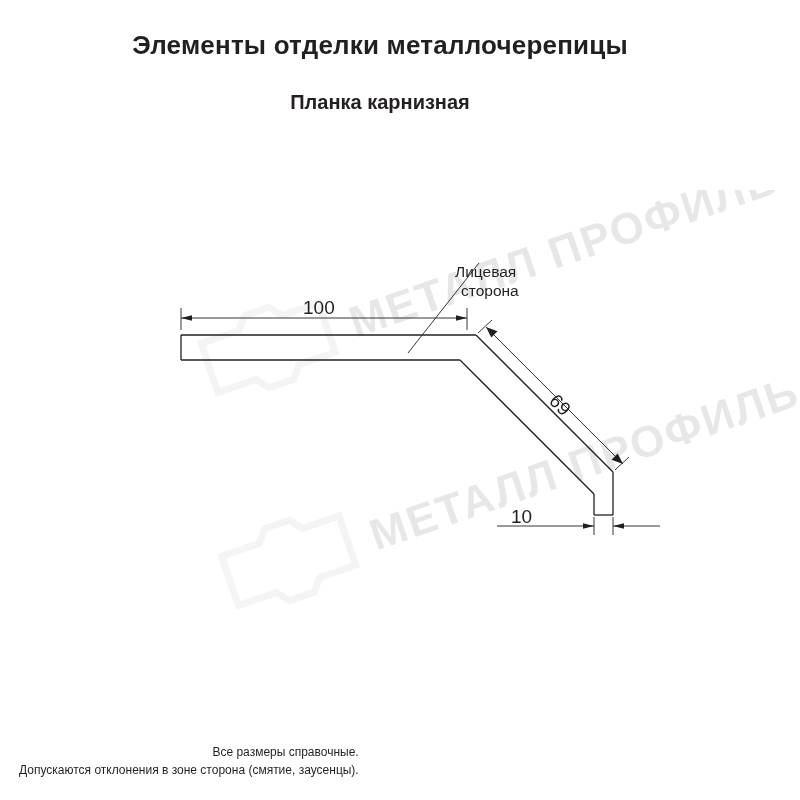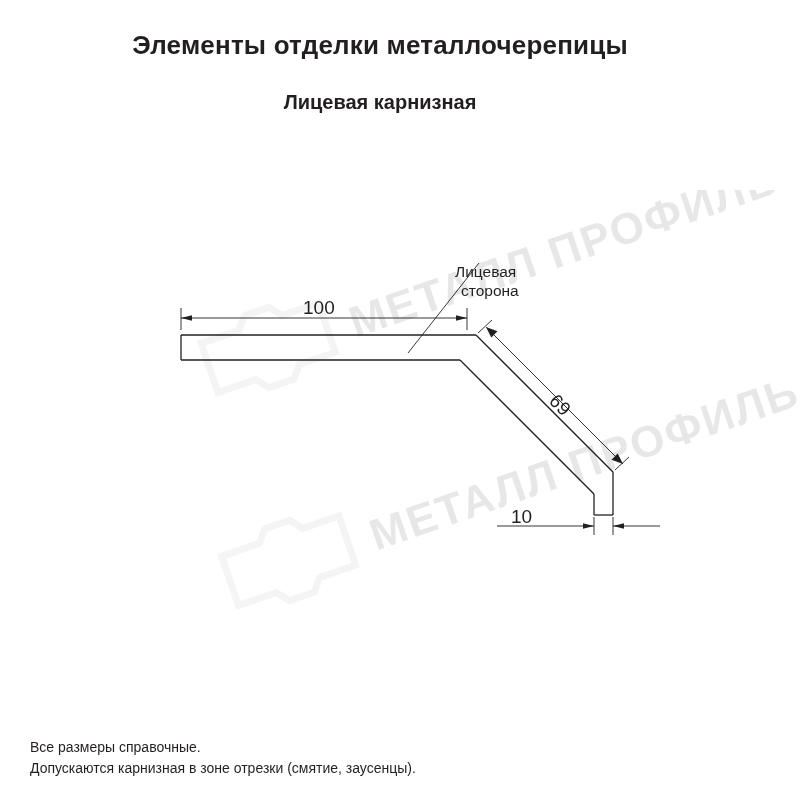--- a/index.html
+++ b/index.html
@@ -54,43 +54,44 @@
   .watermark {
     position: absolute;
     top: 190px;
     left: 0;
     width: 800px;
     height: 420px;
     pointer-events: none;
   }
   .footer {
     position: absolute;
-    left: 30px;
+    left: 19px;
     bottom: 20px;
-    font-size: 14px;
+    font-size: 12px;
     line-height: 1.55;
     color: #231f20;
+    text-align: right;
   }
   .footer div {
     white-space: nowrap;
   }
   svg { display: block; }
   text {
     font-family: "Liberation Sans", sans-serif;
     fill: #231f20;
   }
 </style>
 </head>
 <body>
 
 <div class="page">
 
   <div class="title-block">
     <div class="main-title">Элементы отделки металлочерепицы</div>
-    <div class="sub-title">Лицевая карнизная</div>
+    <div class="sub-title">Планка карнизная</div>
   </div>
 
   <div class="watermark">
     <svg width="800" height="420" viewBox="0 0 800 420">
       <g transform="rotate(-19 400 215)" opacity="0.10">
 
         <g stroke="#9a9a9a" stroke-width="7" fill="none">
           <path d="M182 300 h40 l10 -12 h26 l10 12 h38 v52 h-38 l-10 12 h-26 l-10 -12 h-40 z"></path>
         </g>
         <text x="330" y="345" font-size="44" font-weight="bold" fill="#9a9a9a" letter-spacing="2">МЕТАЛЛ ПРОФИЛЬ</text>
@@ -161,16 +162,16 @@
         <path d="M408 163 L479 73"></path>
       </g>
       <text x="455" y="87" font-size="15.5">Лицевая</text>
       <text x="461" y="106" font-size="15.5">сторона</text>
 
     </svg>
   </div>
 
   <div class="footer">
     <div>Все размеры справочные.</div>
-    <div>Допускаются карнизная в зоне отрезки (смятие, заусенцы).</div>
+    <div>Допускаются отклонения в зоне сторона (смятие, заусенцы).</div>
   </div>
 
 </div>
 
 </body></html>

